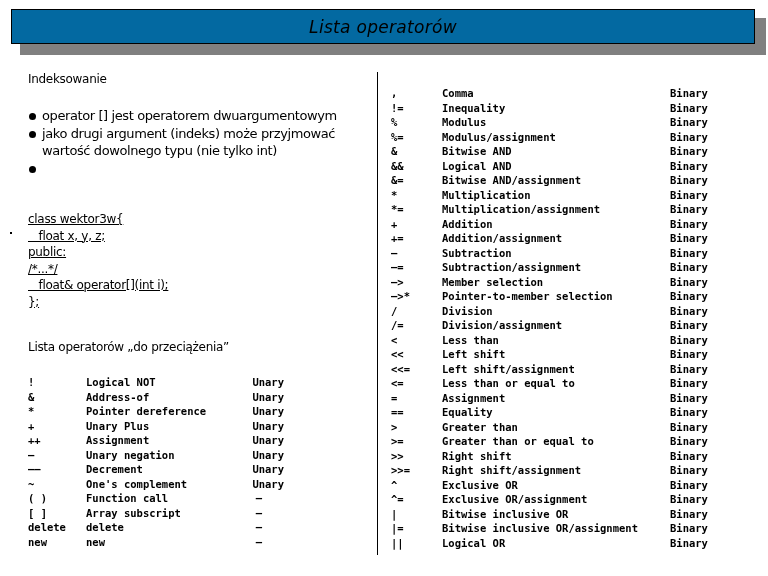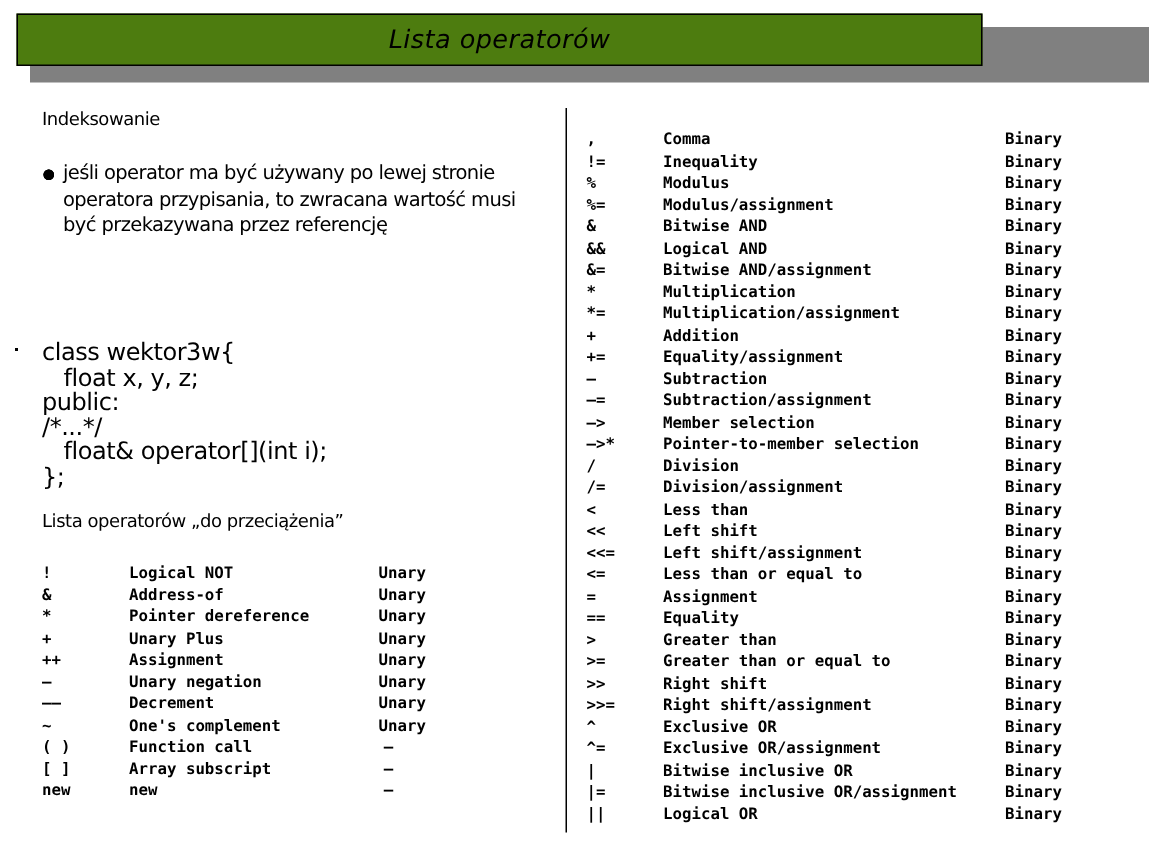--- a/index.html
+++ b/index.html
@@ -4,40 +4,41 @@
 <style>
   html, body { margin: 0; padding: 0; }
   body {
     width: 768px; height: 576px; background: #ffffff; position: relative; overflow: hidden;
     font-family: "DejaVu Sans", sans-serif; color: #000;
   }
   .title-shadow {
     position: absolute; left: 20px; top: 18px; width: 746px; height: 37px; background: #808080;
   }
   .title-box {
-    position: absolute; left: 11px; top: 9px; width: 644px; height: 35px;
-    background: #4d7c0f; border: 1px solid #000; box-sizing: border-box;
+    position: absolute; left: 11px; top: 9px; width: 744px; height: 35px;
+    background: #0369a1; border: 1px solid #000; box-sizing: border-box;
     display: flex; align-items: center; justify-content: center;
   }
   .title-text {
     font-family: "DejaVu Sans", sans-serif; font-style: italic; font-size: 17px; letter-spacing: 0.3px;
   }
   .section-heading { font-size: 12px; font-weight: normal; margin: 0; letter-spacing: -0.3px; }
   .h1 { position: absolute; left: 28px; top: 72px; }
   .bullets { position: absolute; left: 28px; top: 107px; width: 330px; margin: 0; padding: 0; list-style: none; }
   .bullets li {
     position: relative; padding-left: 14px; font-size: 13px; line-height: 17.5px; letter-spacing: -0.4px;
   }
   .bullets li .dot {
     position: absolute; left: 1px; top: 6px; width: 7px; height: 7px; border-radius: 50%; background: #000;
   }
   .code {
-    position: absolute; left: 28px; top: 227px; margin: 0;
-    font-family: "DejaVu Sans", sans-serif; font-size: 16px; line-height: 16.5px; letter-spacing: -0.3px;
+    position: absolute; left: 28px; top: 211px; margin: 0;
+    font-family: "DejaVu Sans", sans-serif; font-size: 12px; line-height: 16.5px; letter-spacing: -0.3px;
     white-space: pre;
+    text-decoration: underline;
   }
   .code-dot { position: absolute; left: 10px; top: 232px; width: 2px; height: 2px; background: #000; }
   .h2 { position: absolute; left: 28px; top: 340px; }
   .optable { position: absolute; border-collapse: collapse; font-family: "DejaVu Sans Mono", monospace; font-weight: bold; font-size: 10.5px; }
   .optable td { padding: 0; height: 14.5px; line-height: 14.5px; white-space: nowrap; vertical-align: middle; }
   .t1 { left: 28px; top: 375px; }
   .t1 td.sym { width: 58px; }
   .t1 td.name { width: 148px; margin-left: 34px; }
   .t1 td.arity { width: 50px; text-align: right; }
   .t1 td.arity.dash { text-align: center; }
@@ -52,23 +53,23 @@
 <body>
 
 <div class="title-shadow"></div>
 <div class="title-box">
   <span class="title-text">Lista operatorów</span>
 </div>
 
 <h2 class="section-heading h1">Indeksowanie</h2>
 
 <ul class="bullets">
+  <li><span class="dot"></span><span>operator [] jest operatorem dwuargumentowym</span></li>
+  <li><span class="dot"></span><span>jako drugi argument (indeks) może przyjmować wartość dowolnego typu (nie tylko int)</span></li>
   <li><span class="dot"></span></li>
-  <li><span class="dot"></span></li>
-  <li><span class="dot"></span><span>jeśli operator ma być używany po lewej stronie operatora przypisania, to zwracana wartość musi być przekazywana przez referencję</span></li>
 </ul>
 
 <div class="code-dot"></div>
 <pre class="code">class wektor3w{
    float x, y, z;
 public:
 /*...*/
    float&amp; operator[](int i);
 };</pre>
 
@@ -120,20 +121,25 @@
         <td class="sym">( )</td>
         <td class="name">Function call</td>
         <td class="arity dash">—</td>
       </tr>
       <tr>
         <td class="sym">[ ]</td>
         <td class="name">Array subscript</td>
         <td class="arity dash">—</td>
       </tr>
       <tr>
+        <td class="sym">delete</td>
+        <td class="name">delete</td>
+        <td class="arity dash">—</td>
+      </tr>
+      <tr>
         <td class="sym">new</td>
         <td class="name">new</td>
         <td class="arity dash">—</td>
       </tr>
     </tbody>
 </table>
 
 <div class="divider"></div>
 
 <table class="optable t2">
@@ -183,21 +189,21 @@
         <td class="name">Multiplication/assignment</td>
         <td class="arity">Binary</td>
       </tr>
       <tr>
         <td class="sym">+</td>
         <td class="name">Addition</td>
         <td class="arity">Binary</td>
       </tr>
       <tr>
         <td class="sym">+=</td>
-        <td class="name">Equality/assignment</td>
+        <td class="name">Addition/assignment</td>
         <td class="arity">Binary</td>
       </tr>
       <tr>
         <td class="sym">–</td>
         <td class="name">Subtraction</td>
         <td class="arity">Binary</td>
       </tr>
       <tr>
         <td class="sym">–=</td>
         <td class="name">Subtraction/assignment</td>

